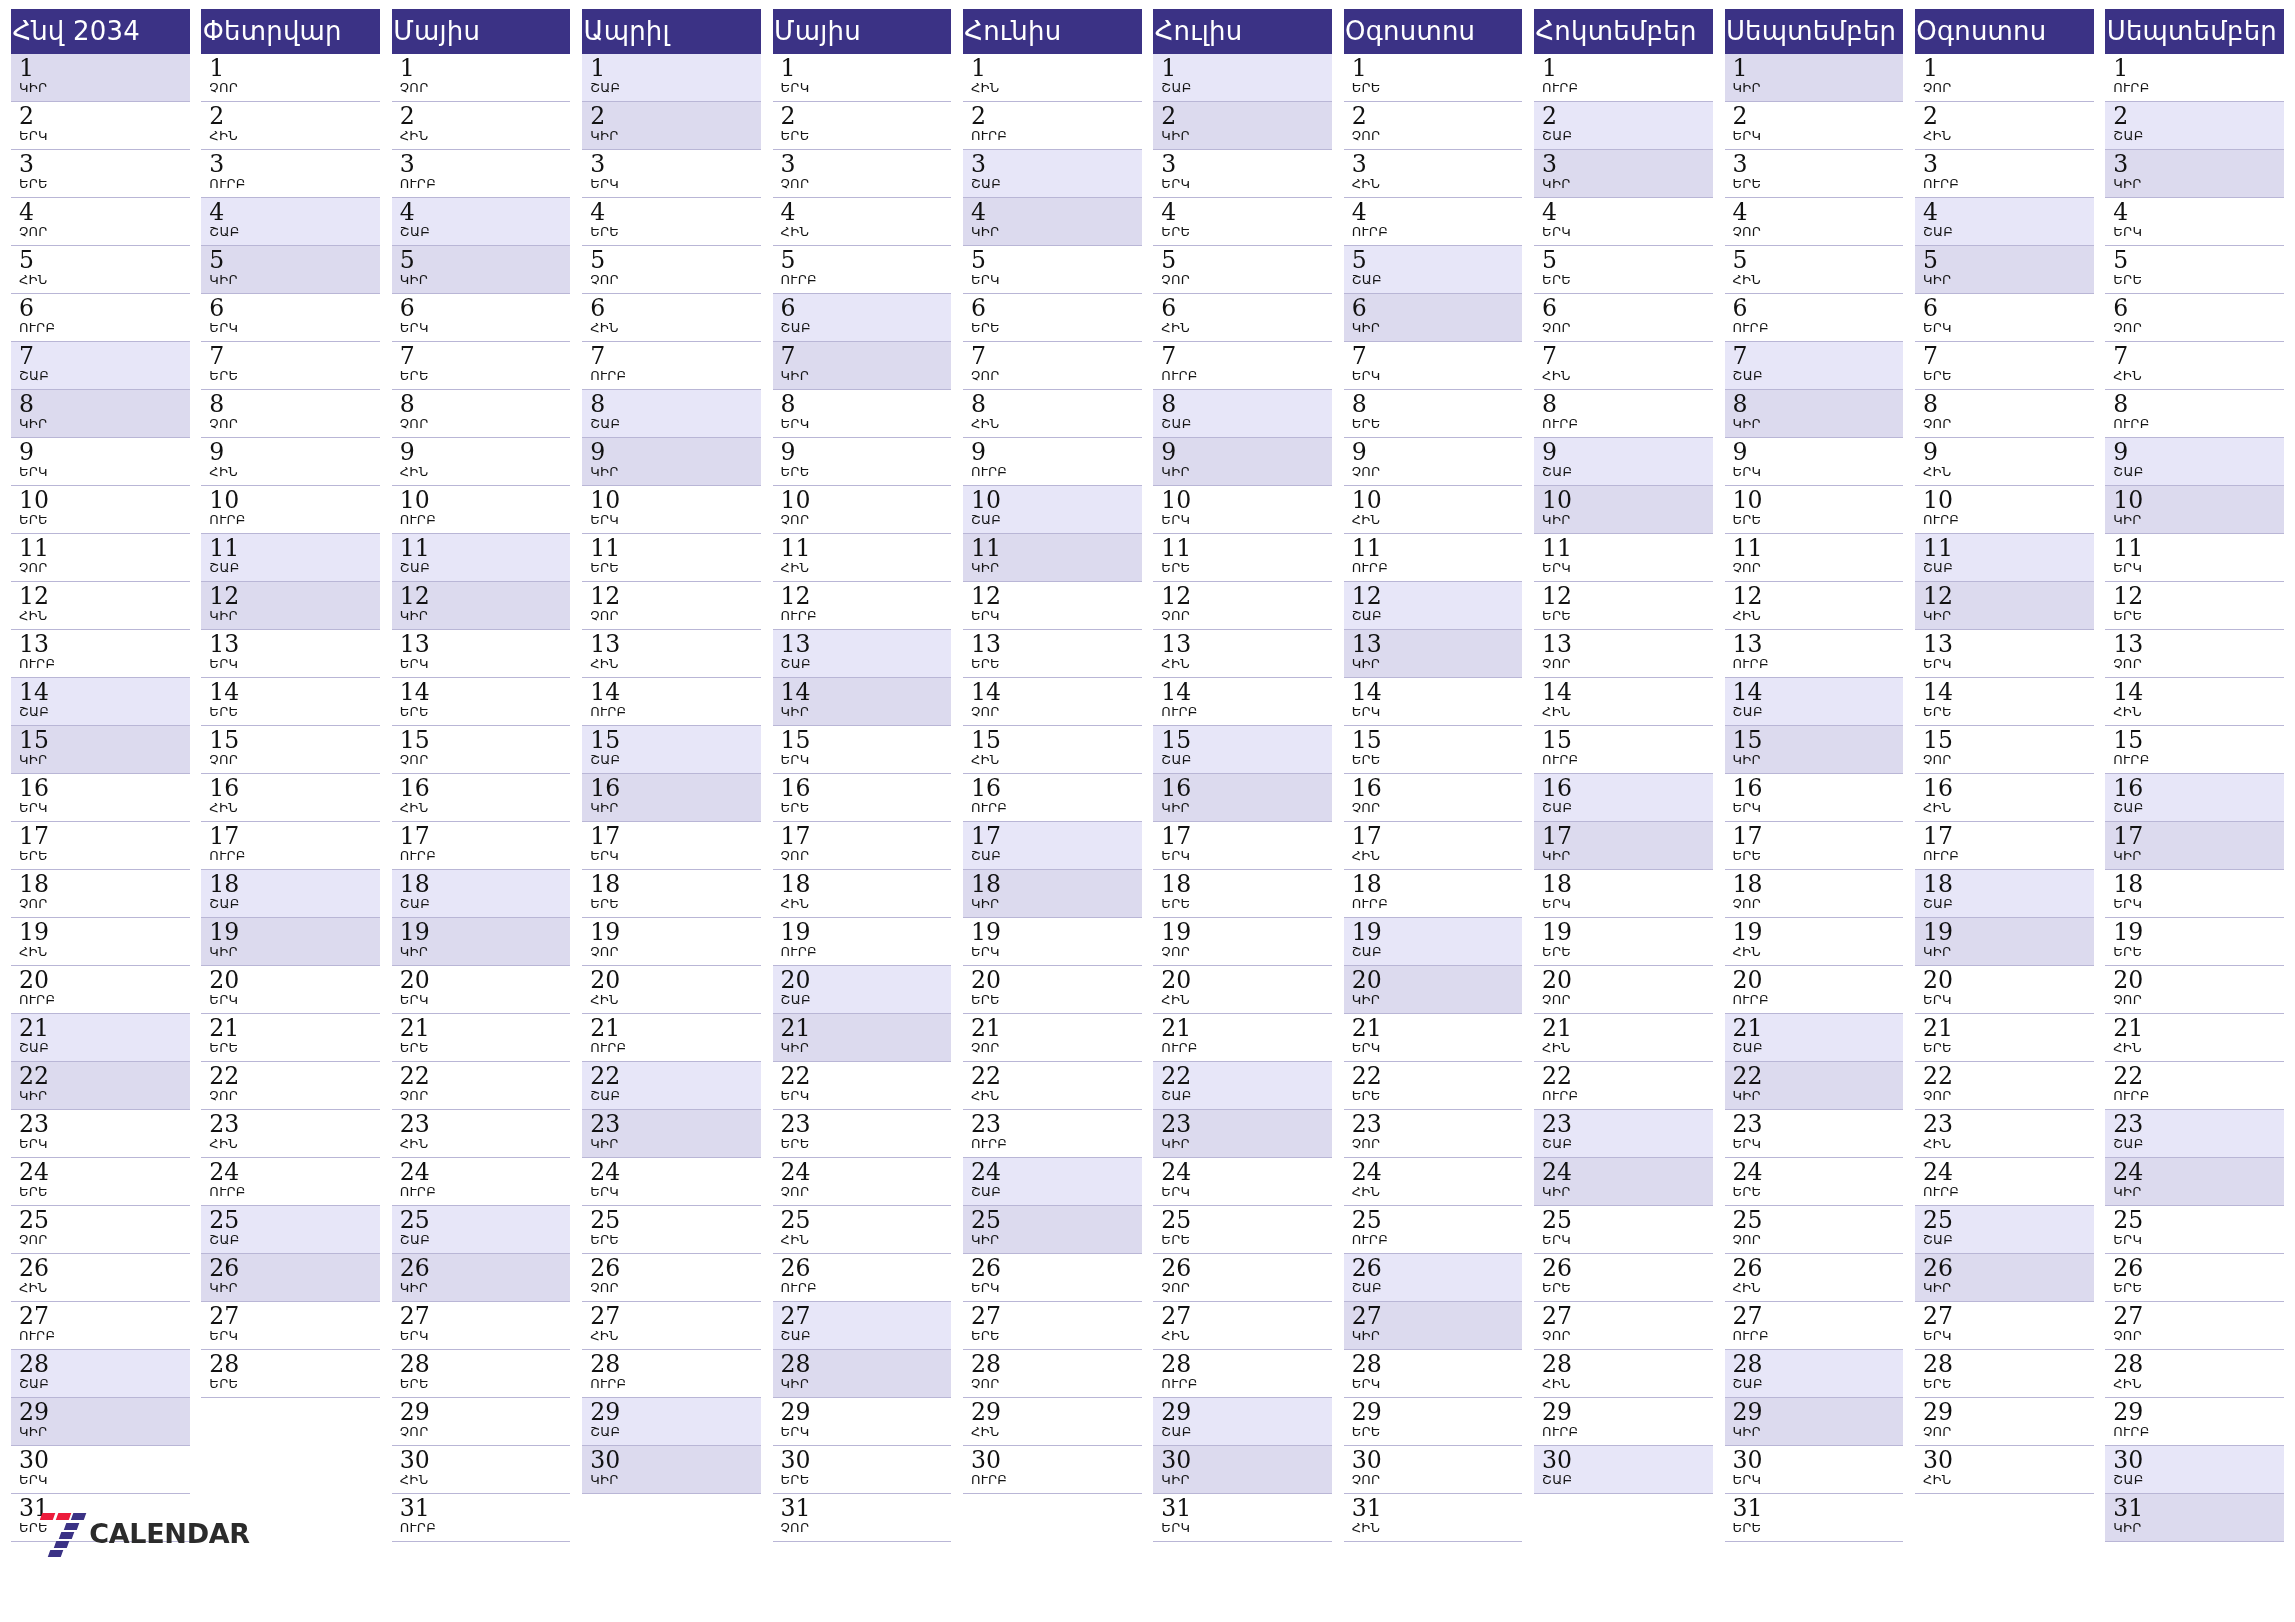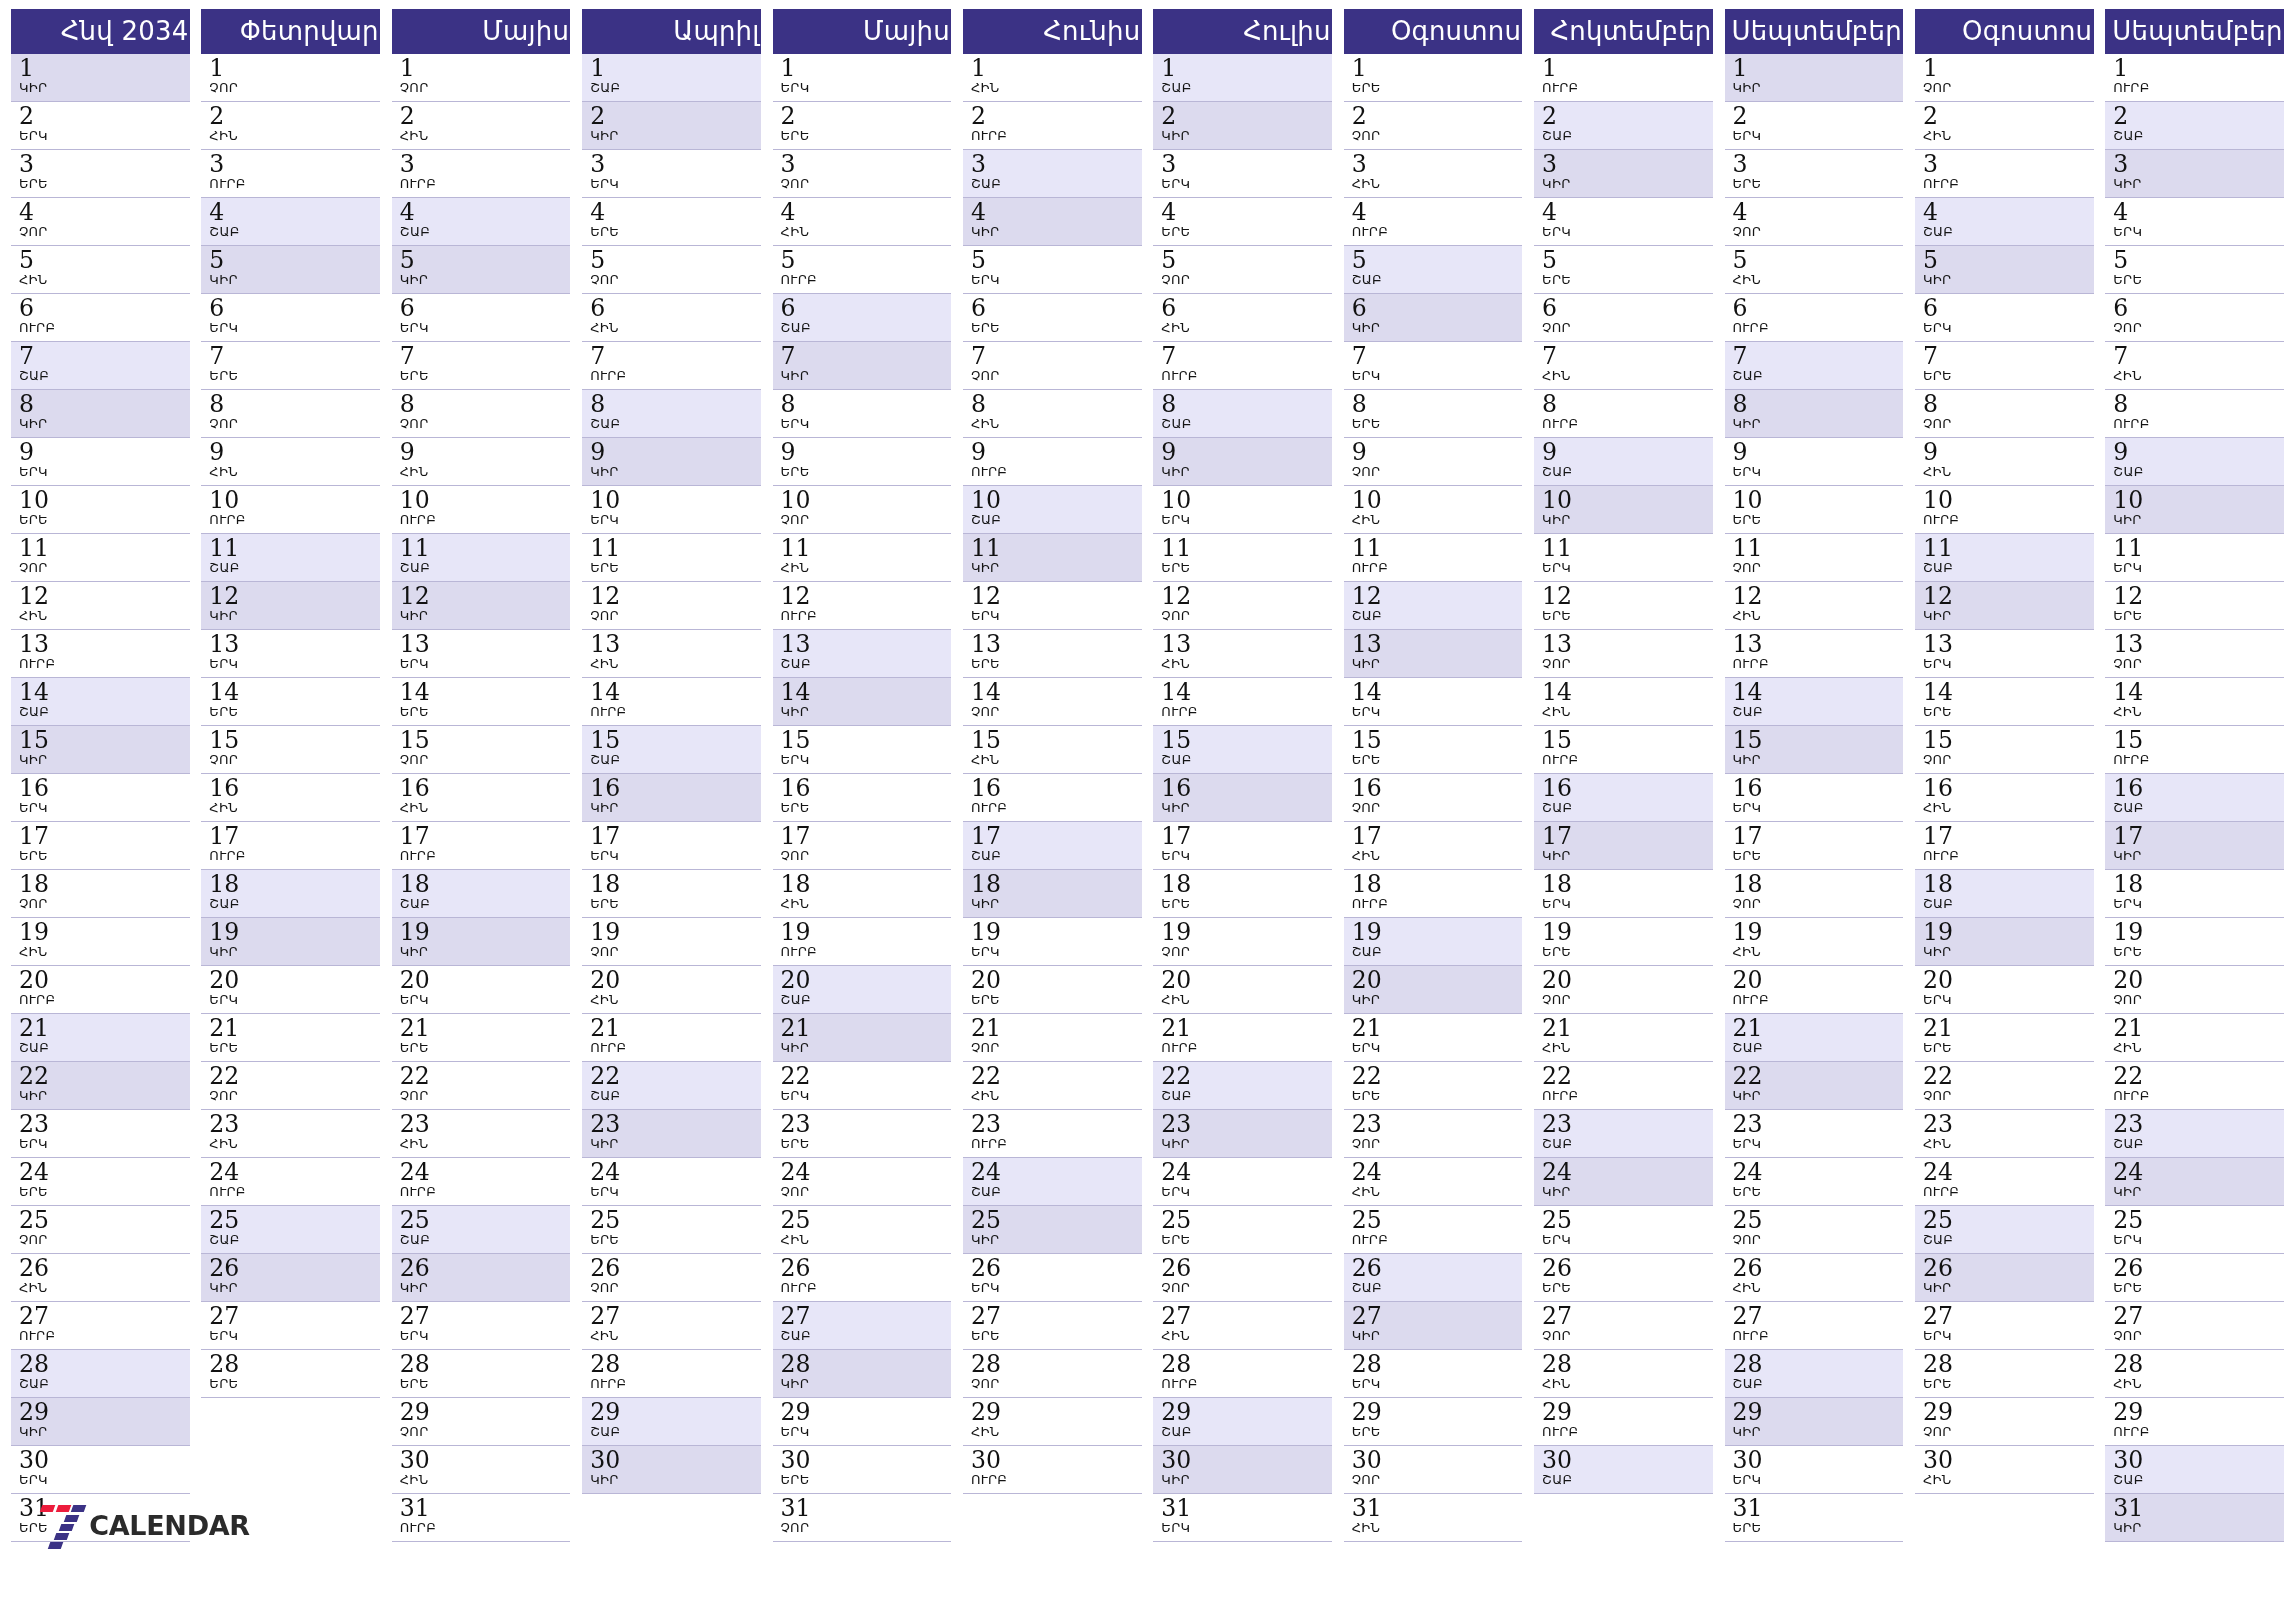--- a/index.html
+++ b/index.html
@@ -22,21 +22,21 @@
   }
   .month-col {
     flex: 1 1 0;
     min-width: 0;
     padding: 0 5.9px;
     position: relative;
   }
   .month-header {
     background: #3b3285;
     color: #ffffff;
-    text-align: right;
+    text-align: left;
     font-size: 26px;
     line-height: 1.0;
     padding: 8.5px 1.3px 10.5px 1.3px;
     letter-spacing: 0.2px;
     white-space: nowrap;
     overflow: hidden;
   }
   .days-list {
     display: block;
     width: 100%;
@@ -67,21 +67,21 @@
     line-height: 14.4px;
     color: #141414;
     display: block;
     letter-spacing: 0.3px;
     margin-top: 0.7px;
   }
   
   .logo-wrap {
     position: absolute;
     left: 33px;
-    bottom: 76px;
+    bottom: 68px;
     display: flex;
     align-items: center;
     gap: 9.2px;
     z-index: 5;
   }
   .logo-mark {
     position: relative;
     width: 47px; height: 43px;
     flex: none;
   }

